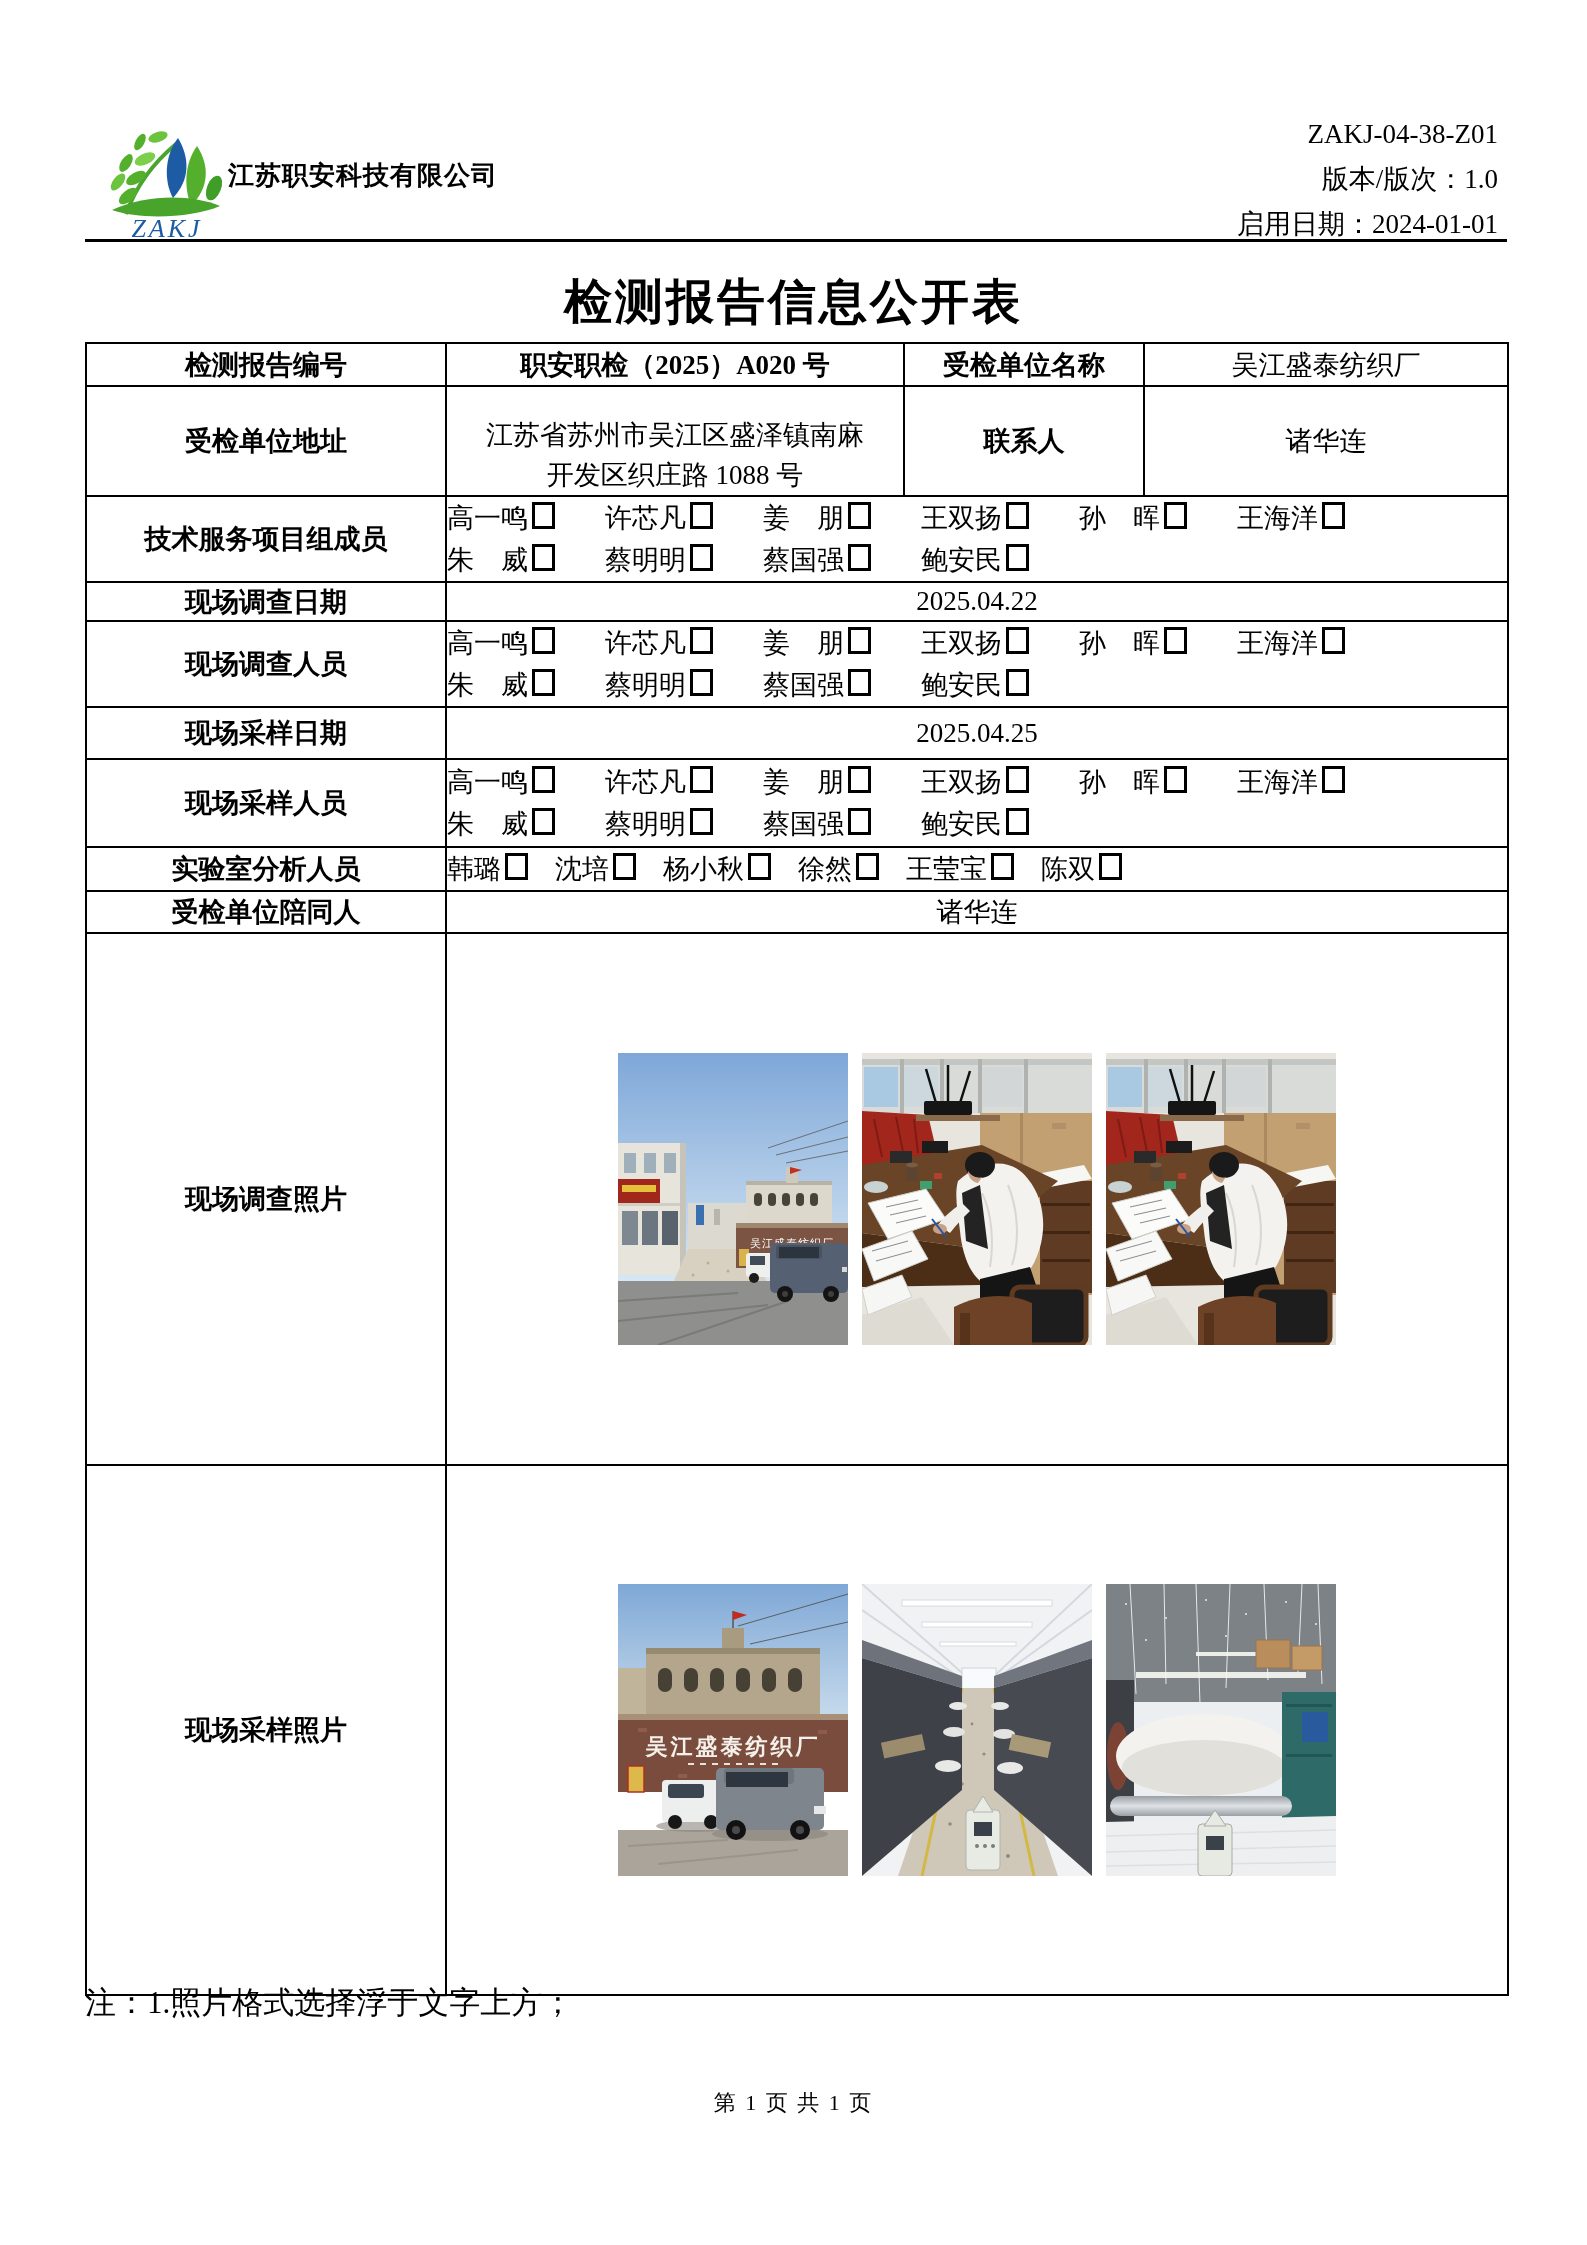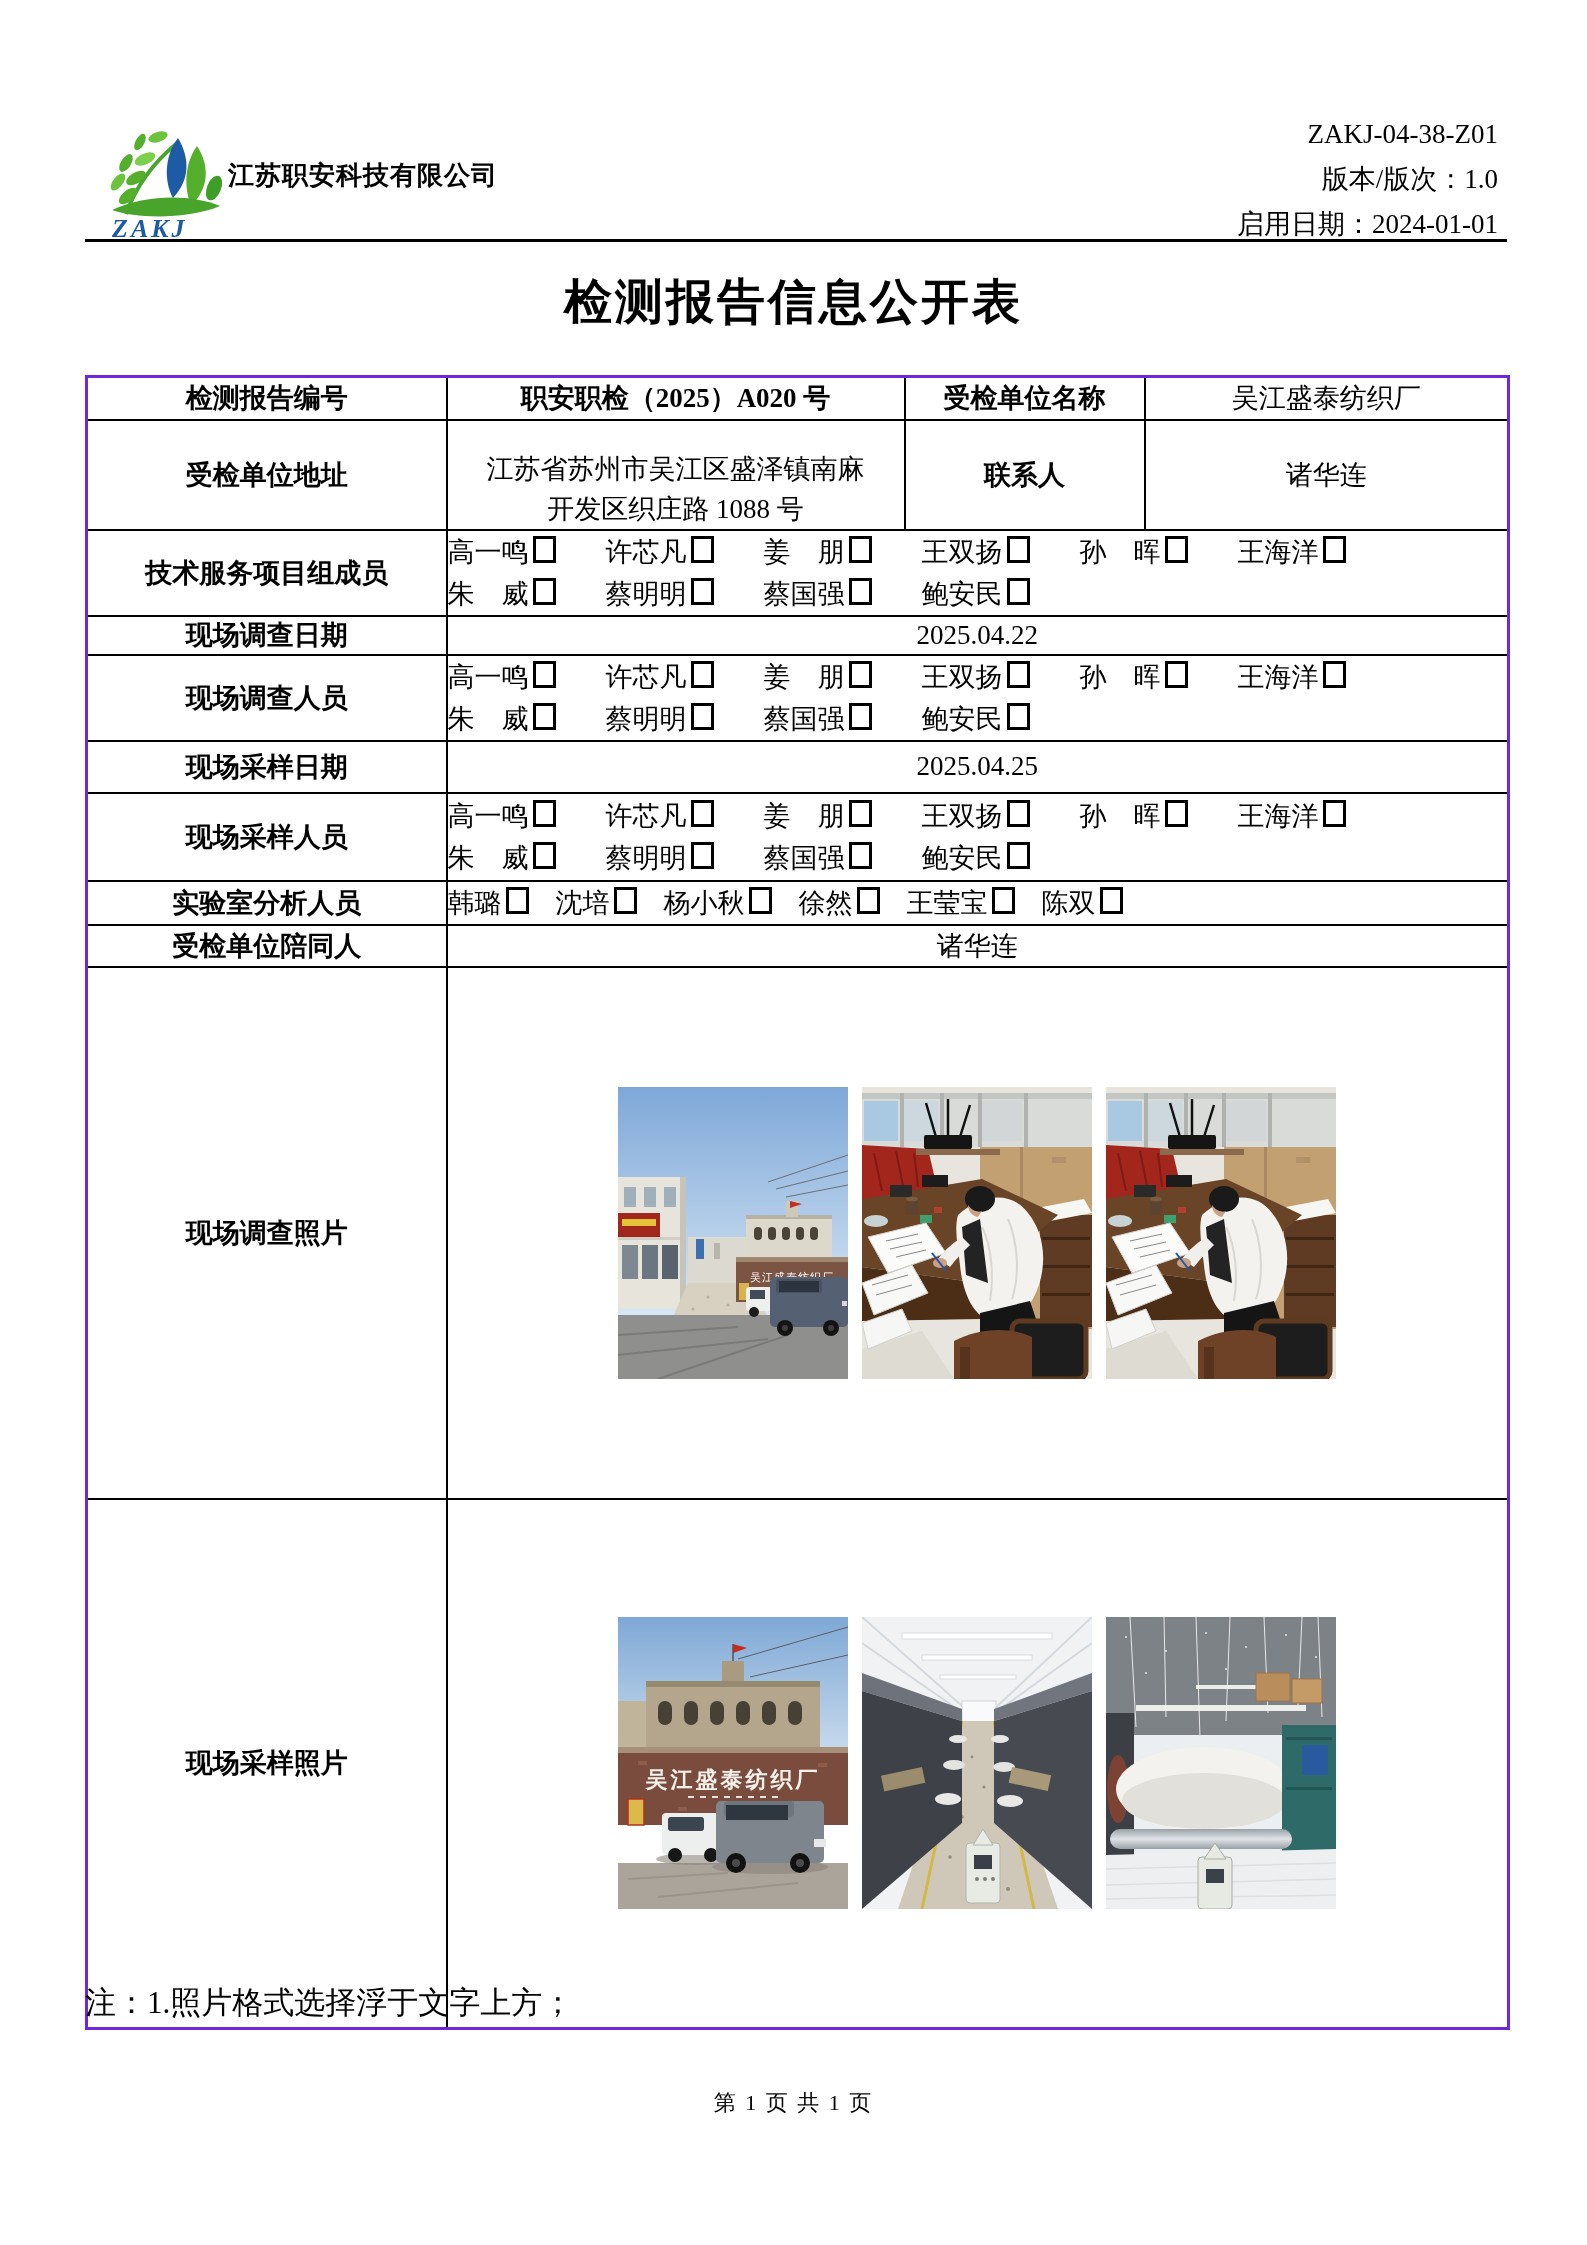--- a/index.html
+++ b/index.html
@@ -3,34 +3,34 @@
 <meta charset="utf-8">
 <style>
   html,body{margin:0;padding:0;background:#ffffff;}
   .page{
     position:relative;width:1587px;height:2245px;background:#fff;
     font-family:"Liberation Serif","DejaVu Serif",serif;color:#000;overflow:hidden;
   }
   
   .logo-box{position:absolute;left:98px;top:126px;width:132px;height:96px;}
   .logo-word{
-    position:absolute;left:112px;top:214px;width:110px;text-align:left;
-    color:#1d5ca5;font-weight:bold;font-style:italic;font-size:26px;letter-spacing:3px;
+    position:absolute;left:112px;top:214px;width:110px;text-align:center;
+    color:#1d5ca5;font-weight:normal;font-style:italic;font-size:26px;letter-spacing:3px;
   }
   .company-name{position:absolute;left:228px;top:158px;font-size:26px;font-weight:bold;letter-spacing:1px;}
   .header-meta{position:absolute;right:89px;top:112px;text-align:right;font-size:27px;line-height:45px;}
   .header-rule{position:absolute;left:85px;top:239px;width:1422px;height:3px;background:#000;}
   
   .doc-title{position:absolute;left:0;top:270px;width:100%;text-align:center;
     font-size:48px;font-weight:bold;letter-spacing:3px;}
   
   table.form{
-    position:absolute;left:85px;top:375px;width:1422px;
+    position:absolute;left:85px;top:342px;width:1422px;
     border-collapse:collapse;table-layout:fixed;
-    border:3px solid #6d28d9;font-size:27px;
+    border:1px solid #6d28d9;font-size:27px;
   }
   table.form td{border:2px solid #000;vertical-align:middle;padding:0;overflow:hidden;}
   td.lbl{font-weight:bold;text-align:center;}
   td.ctr{text-align:center;}
   td.names{padding-left:9px;}
   .names-line{display:flex;align-items:center;column-gap:50px;line-height:42px;white-space:pre;}
   .lab-line{column-gap:27px;text-align:right;}
   .name-item{white-space:pre;}
   .cbx{display:inline-block;width:17px;height:21px;border:3px solid #000;margin-left:4px;vertical-align:-2px;}
   .addr{display:block;padding:0 30px;line-height:40px;text-align:center;margin-top:28px;}

